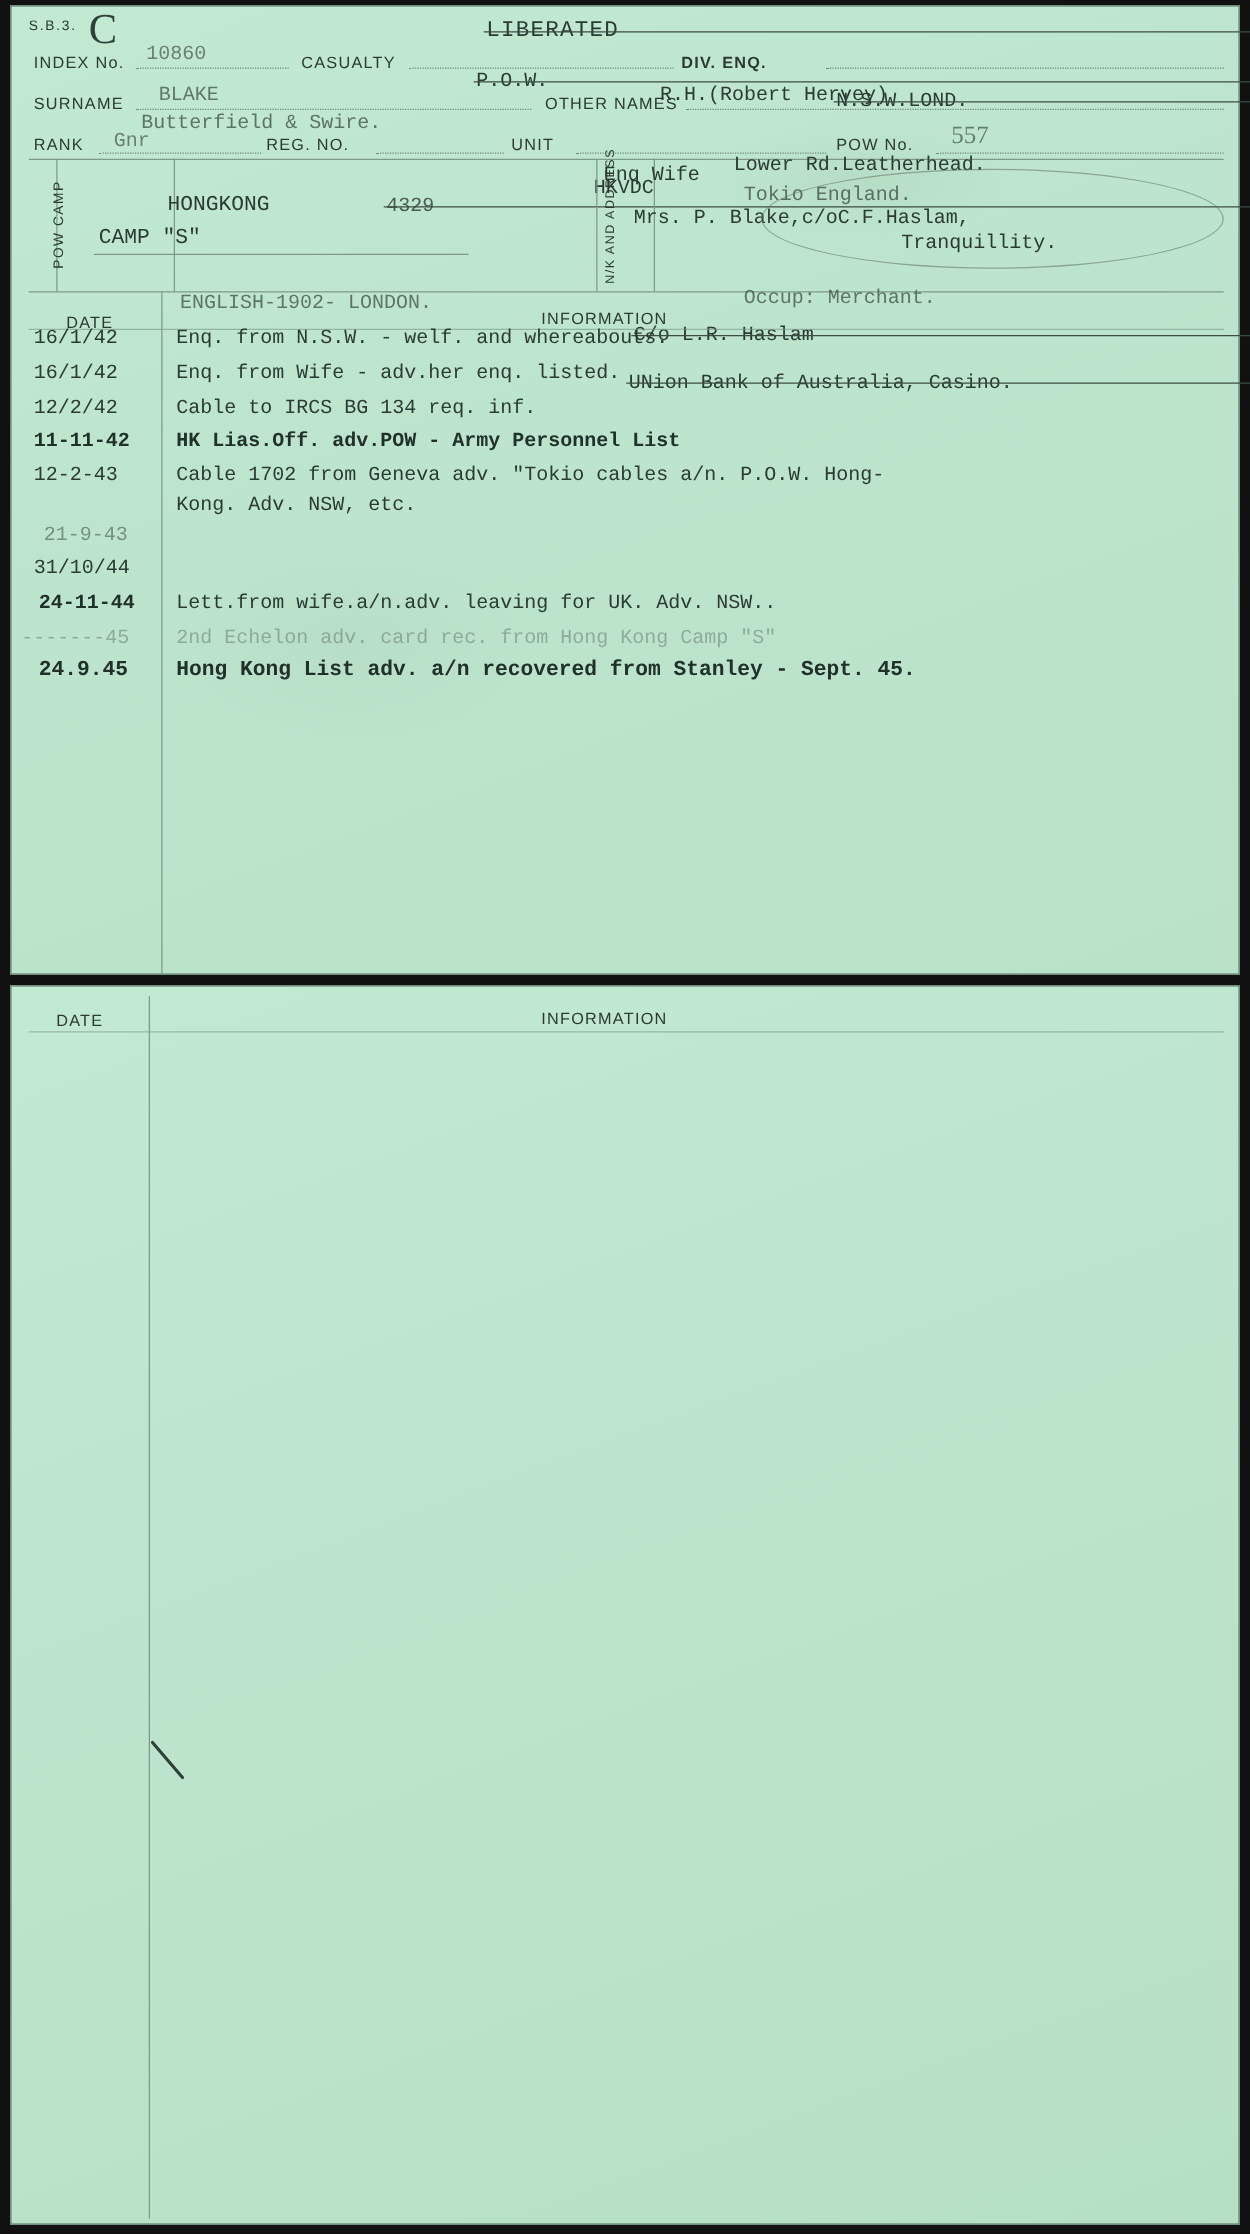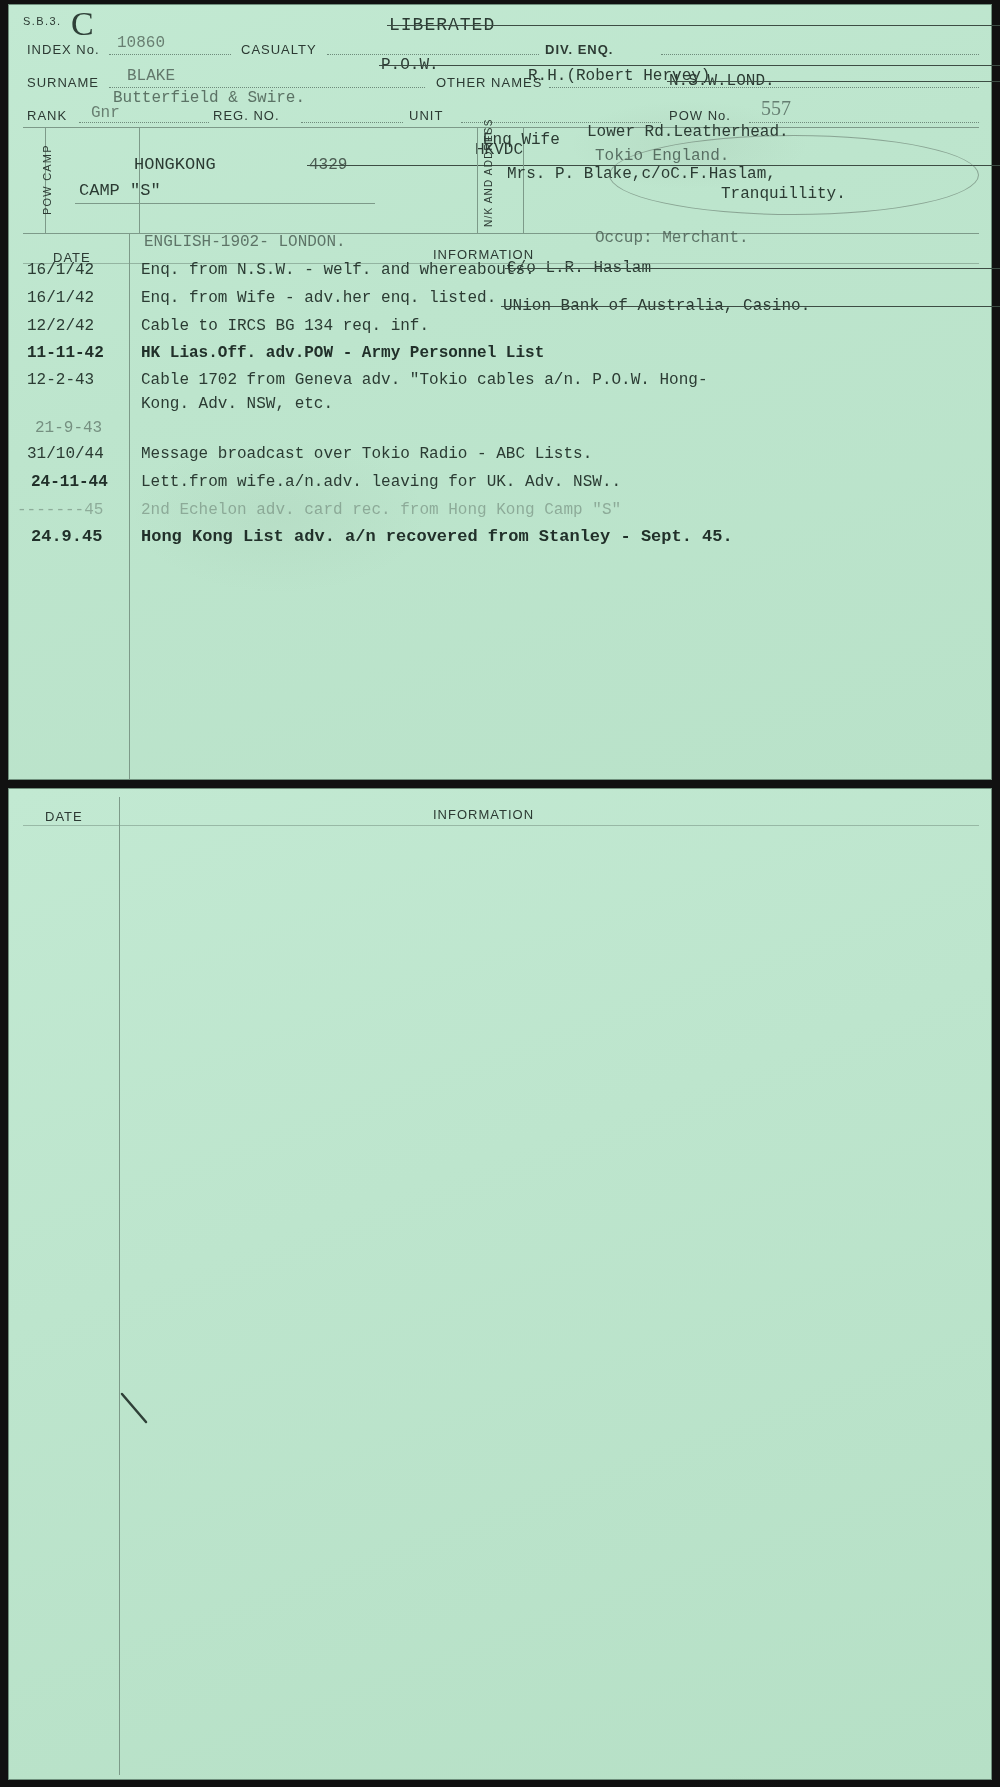--- a/index.html
+++ b/index.html
@@ -141,21 +141,20 @@
     <div class="typed bold" style="left:18px;top:339px;">11-11-42</div>
     <div class="typed bold" style="left:132px;top:339px;">HK Lias.Off. adv.POW - Army Personnel List</div>
 
     <div class="typed" style="left:18px;top:366px;">12-2-43</div>
     <div class="typed" style="left:132px;top:366px;">Cable 1702 from Geneva adv. "Tokio cables a/n. P.O.W. Hong-</div>
     <div class="typed" style="left:132px;top:390px;">Kong.  Adv. NSW, etc.</div>
 
     <div class="typed faint" style="left:26px;top:414px;">21-9-43</div>
 
     <div class="typed" style="left:18px;top:440px;">31/10/44</div>
-    <div class="typed" style="left:132px;top:440px;">Message broadcast over Tokio Radio - ABC Lists.</div>
 
     <div class="typed bold" style="left:22px;top:468px;">24-11-44</div>
     <div class="typed" style="left:132px;top:468px;">Lett.from wife.a/n.adv. leaving for UK. Adv. NSW..</div>
 
     <div class="typed vfaint" style="left:8px;top:496px;">-------45</div>
     <div class="typed vfaint" style="left:132px;top:496px;">2nd Echelon adv. card rec. from Hong Kong Camp "S"</div>
 
     <div class="typed bold big" style="left:22px;top:522px;">24.9.45</div>
     <div class="typed bold big" style="left:132px;top:522px;">Hong Kong List adv. a/n recovered from Stanley -  Sept. 45.</div>
   </div>

